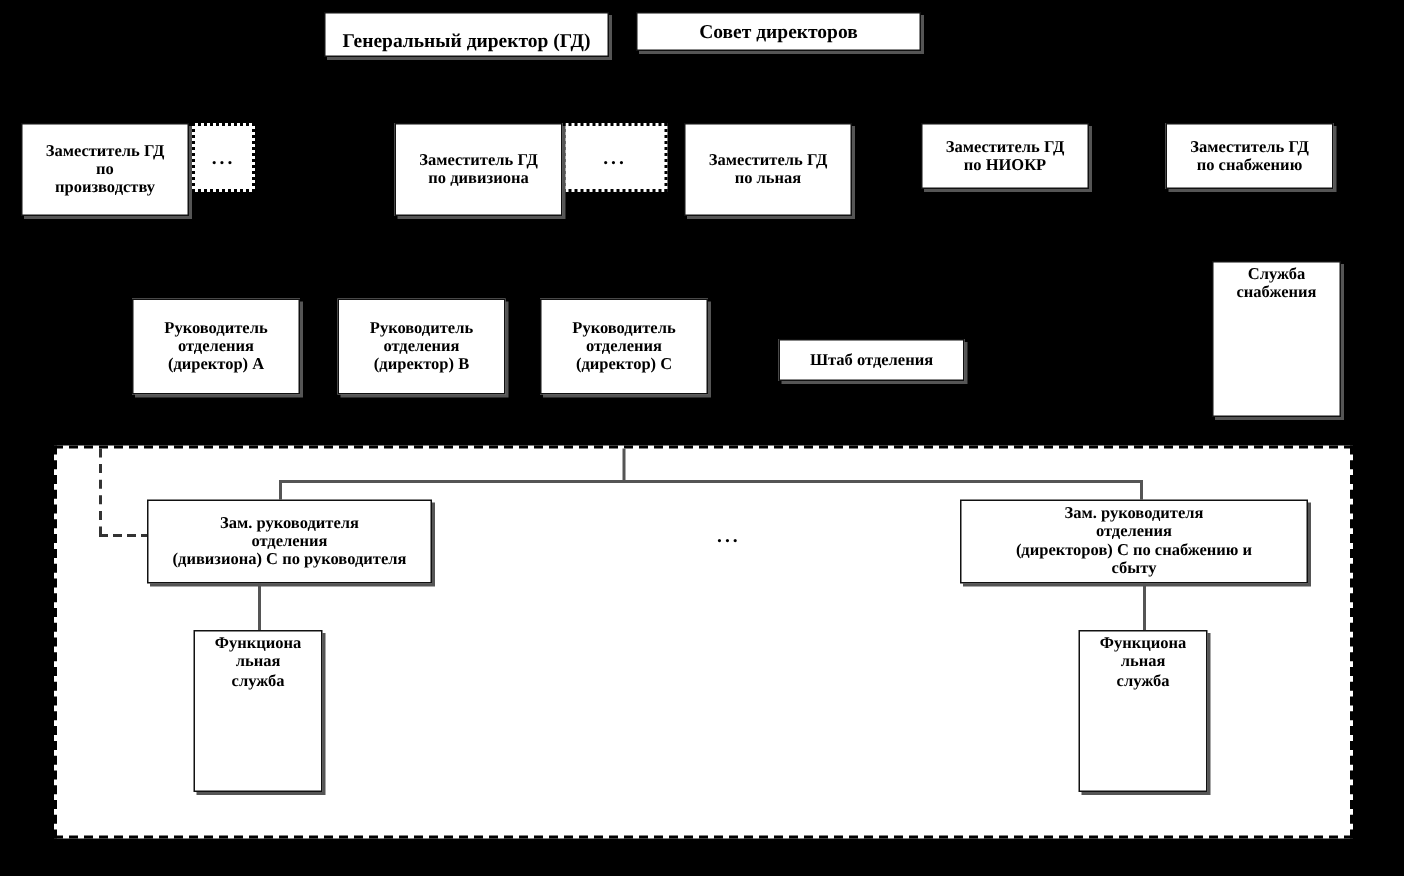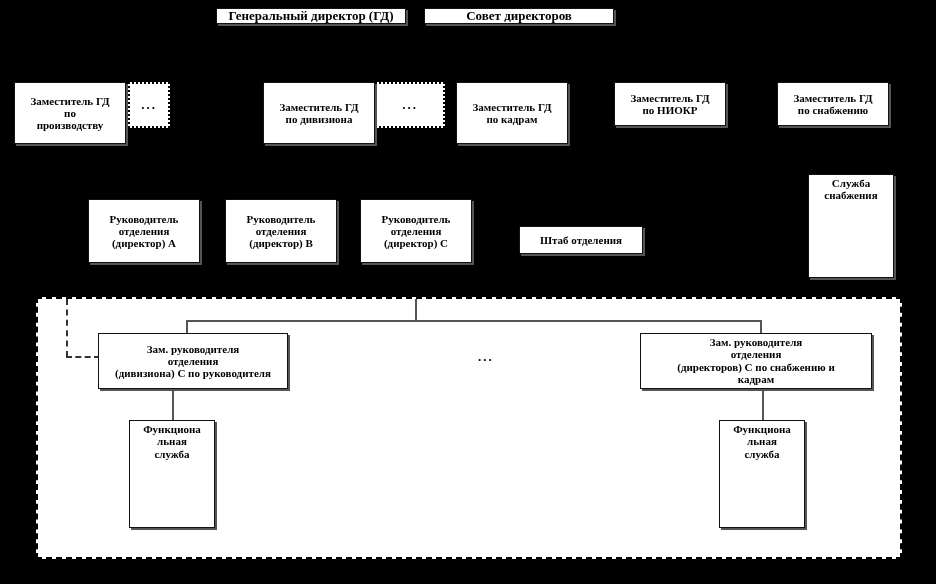--- a/index.html
+++ b/index.html
@@ -83,24 +83,24 @@
     border-top: 2px dashed #333333;
   }
   .f11 { font-size: 11px; }
   .f13 { font-size: 13px; }
 </style>
 </head>
 <body>
 
 <div id="canvas">
 
-  <div class="box shadow f13" style="left:216px; top:8px; width:190px; height:16px;">
+  <div class="box shadow f13" style="left:216px; top:8px; width:190px; height:30px;align-items:flex-end;">
     <span class="txt">Генеральный директор (ГД)</span>
   </div>
-  <div class="box shadow f13" style="left:424px; top:8px; width:190px; height:16px;">
+  <div class="box shadow f13" style="left:424px; top:8px; width:190px; height:26px;">
     <span class="txt">Совет директоров</span>
   </div>
 
   <div class="dots-box f13" style="left:128px; top:82px; width:42px; height:46px;">
     <span>...</span>
   </div>
   <div class="dots-box f13" style="left:375px; top:82px; width:70px; height:46px;">
     <span>...</span>
   </div>
 
@@ -115,21 +115,21 @@
   <div class="box shadow f11" style="left:263px; top:82px; width:112px; height:62px;">
     <span class="txt">
       <span>Заместитель ГД</span><br>
       <span>по дивизиона</span>
     </span>
   </div>
 
   <div class="box shadow f11" style="left:456px; top:82px; width:112px; height:62px;">
     <span class="txt">
       <span>Заместитель ГД</span><br>
-      <span>по кадрам</span>
+      <span>по льная</span>
     </span>
   </div>
 
   <div class="box shadow f11" style="left:614px; top:82px; width:112px; height:44px;">
     <span class="txt">
       <span>Заместитель ГД</span><br>
       <span>по НИОКР</span>
     </span>
   </div>
 
@@ -191,21 +191,21 @@
       <span>отделения</span><br>
       <span>(дивизиона)  С по руководителя</span>
     </span>
   </div>
 
   <div class="box shadow f11" style="left:640px; top:333px; width:232px; height:56px; align-items:flex-start;">
     <span class="txt">
       <span>Зам. руководителя</span><br>
       <span>отделения</span><br>
       <span>(директоров)  С по снабжению и</span><br>
-      <span>кадрам</span>
+      <span>сбыту</span>
     </span>
   </div>
 
   <div class="ellipsis-free f13" style="left:478px; top:350px;">...</div>
 
   <div class="vline" style="left:172px; top:389px; height:31px;"></div>
   <div class="vline" style="left:762px; top:389px; height:31px;"></div>
 
   <div class="box shadow f11" style="left:129px; top:420px; width:86px; height:108px; align-items:flex-start;">
     <span class="txt">

